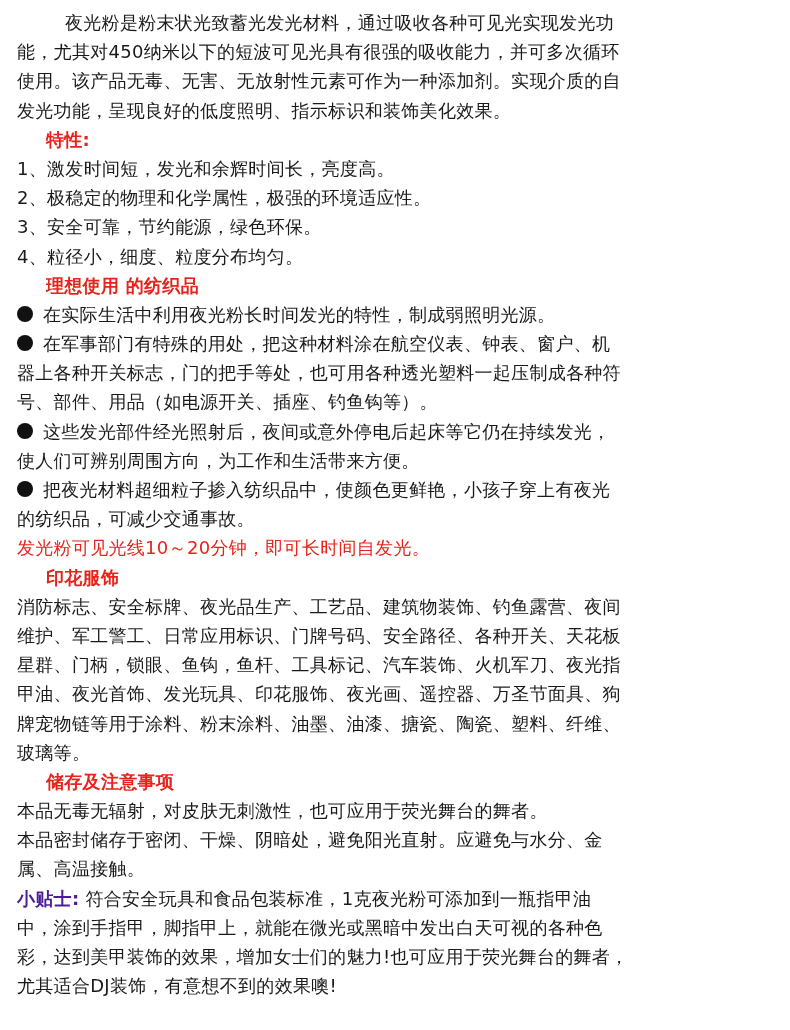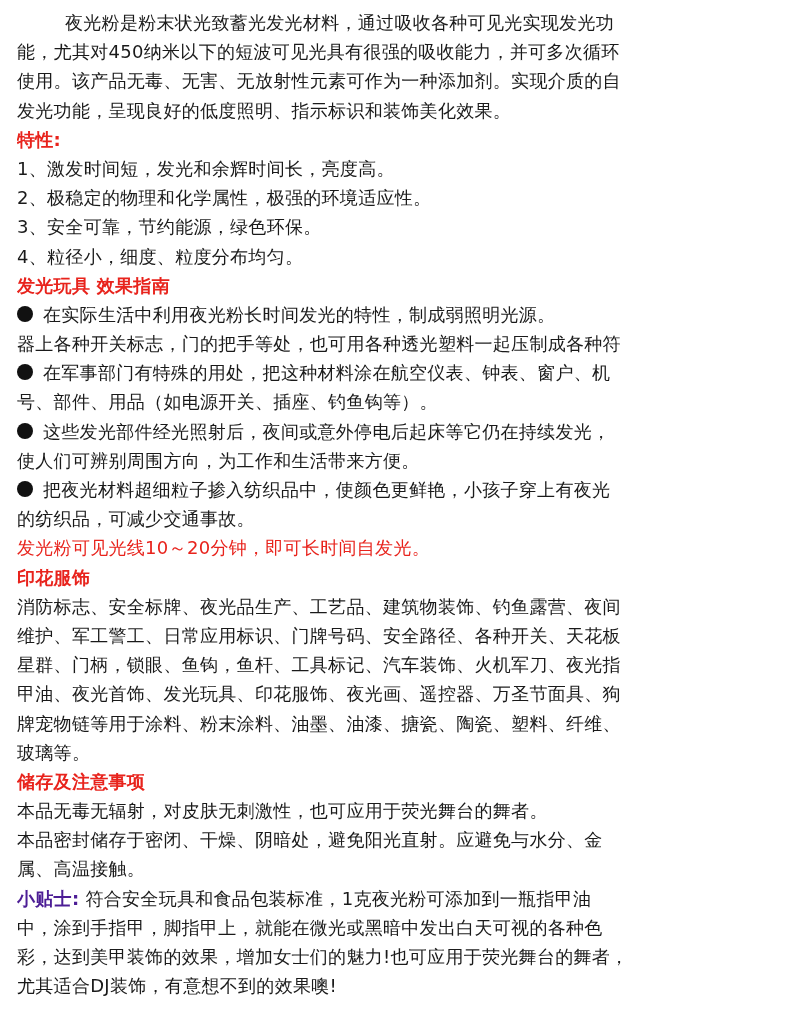--- a/index.html
+++ b/index.html
@@ -8,21 +8,21 @@
     font-family: "DejaVu Sans", "Liberation Sans", sans-serif;
     color: #1a1a1a;
   }
   .page { padding: 8px 16px 0 17px; }
   .line {
     font-size: 18px; line-height: 29.2px; height: 29.2px;
     white-space: nowrap; letter-spacing: 0.3px; overflow: hidden;
   }
   .indent { padding-left: 48px; }
   .red { color: #e8231c; }
-  .heading { color: #e8231c; font-weight: bold; }
+  .heading { color: #e8231c; font-weight: bold; margin-left: 29px; }
   .bullet { display: inline-block; width: 16px; height: 16px; border-radius: 50%; background: #111; margin-right: 10px; vertical-align: -1px; }
   .tip-label { color: #4c1d95; font-weight: bold; }
 </style>
 </head>
 <body>
 
 <div class="page">
 
   <div>
     <div class="line indent">夜光粉是粉末状光致蓄光发光材料，通过吸收各种可见光实现发光功</div>
@@ -33,24 +33,24 @@
 
   <div>
     <div class="line heading">特性:</div>
     <div class="line">1、激发时间短，发光和余辉时间长，亮度高。</div>
     <div class="line">2、极稳定的物理和化学属性，极强的环境适应性。</div>
     <div class="line">3、安全可靠，节约能源，绿色环保。</div>
     <div class="line">4、粒径小，细度、粒度分布均匀。</div>
   </div>
 
   <div>
-    <div class="line heading">发光玩具 效果指南</div>
+    <div class="line heading">理想使用 的纺织品</div>
     <div class="line"><span class="bullet"></span><span>在实际生活中利用夜光粉长时间发光的特性，制成弱照明光源。</span></div>
+    <div class="line"><span class="bullet"></span><span>在军事部门有特殊的用处，把这种材料涂在航空仪表、钟表、窗户、机</span></div>
     <div class="line">器上各种开关标志，门的把手等处，也可用各种透光塑料一起压制成各种符</div>
-    <div class="line"><span class="bullet"></span><span>在军事部门有特殊的用处，把这种材料涂在航空仪表、钟表、窗户、机</span></div>
     <div class="line">号、部件、用品（如电源开关、插座、钓鱼钩等）。</div>
     <div class="line"><span class="bullet"></span><span>这些发光部件经光照射后，夜间或意外停电后起床等它仍在持续发光，</span></div>
     <div class="line">使人们可辨别周围方向，为工作和生活带来方便。</div>
     <div class="line"><span class="bullet"></span><span>把夜光材料超细粒子掺入纺织品中，使颜色更鲜艳，小孩子穿上有夜光</span></div>
     <div class="line">的纺织品，可减少交通事故。</div>
     <div class="line red">发光粉可见光线10～20分钟，即可长时间自发光。</div>
   </div>
 
   <div>
     <div class="line heading">印花服饰</div>

